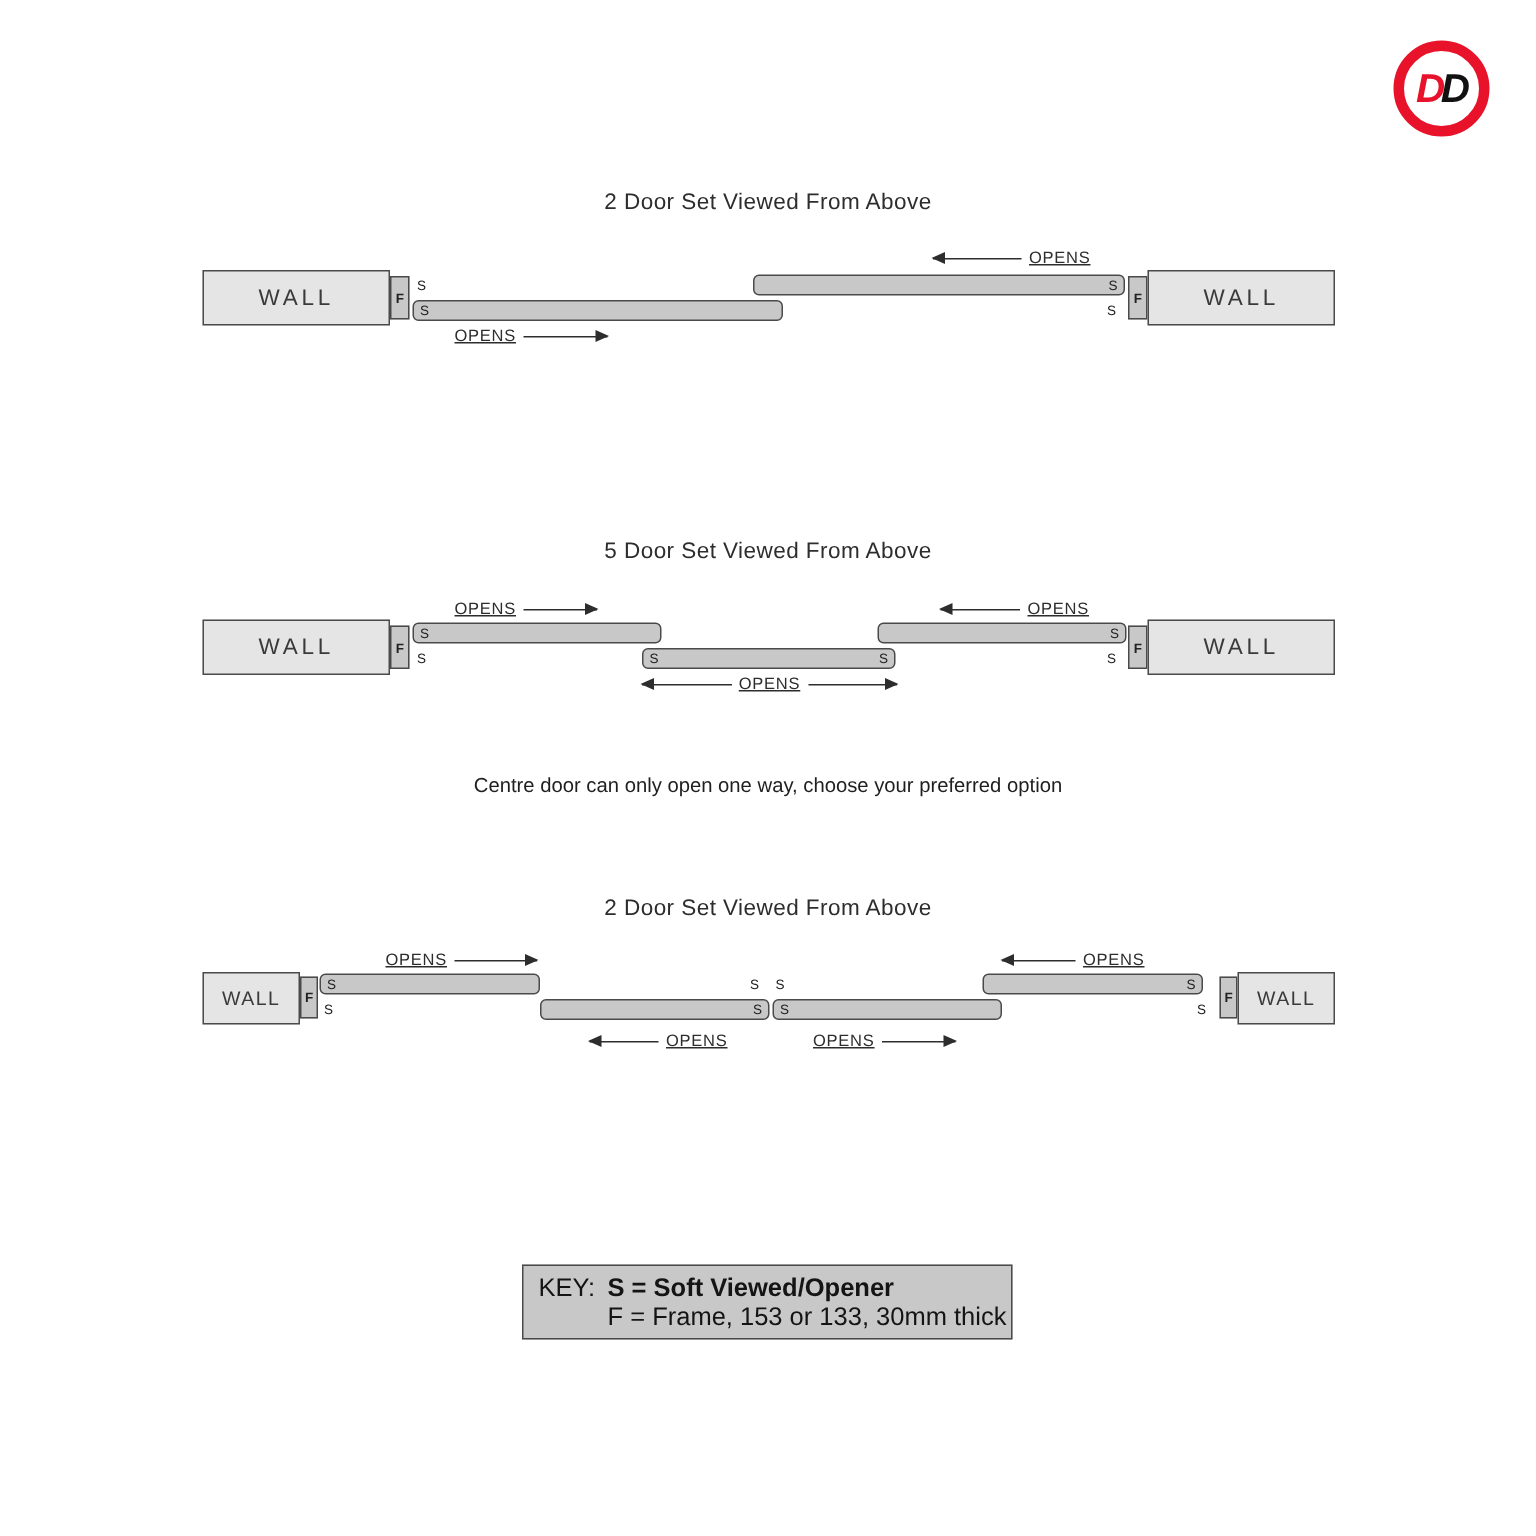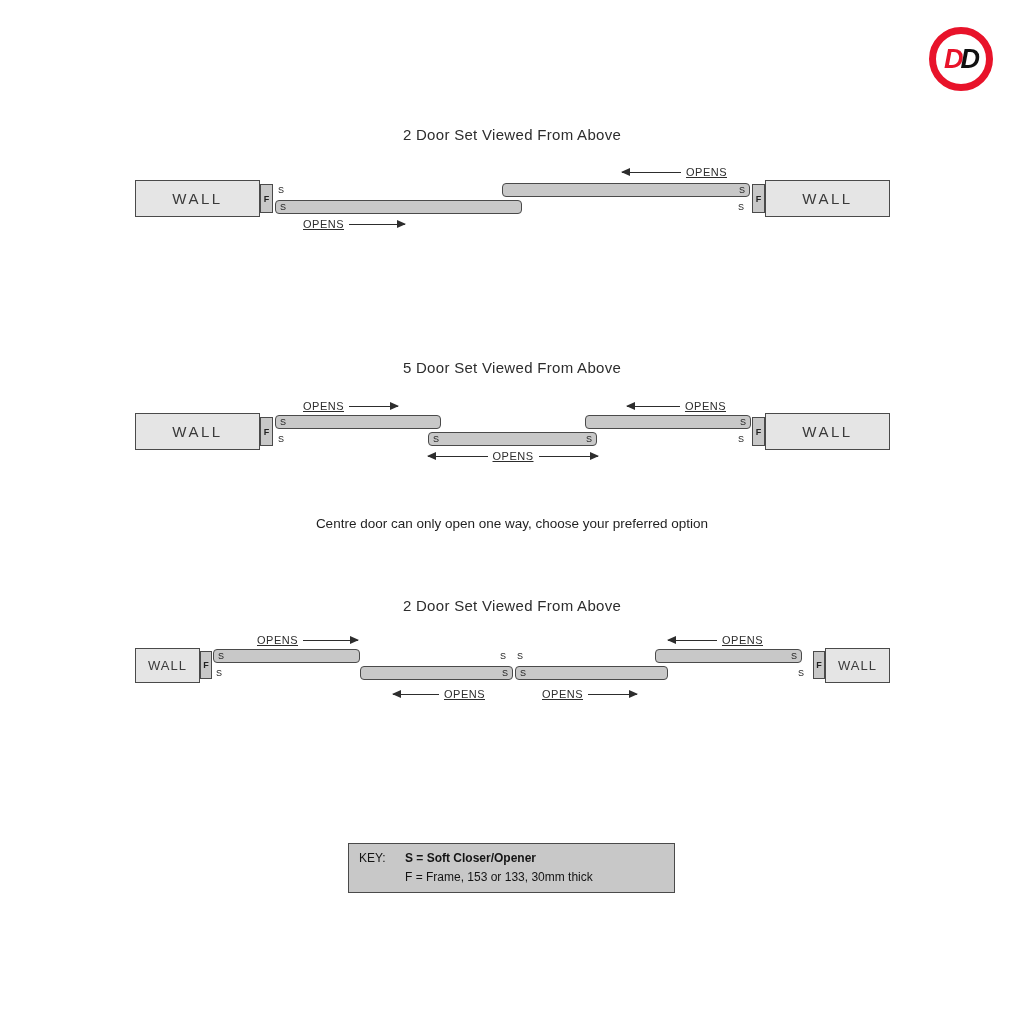--- a/index.html
+++ b/index.html
@@ -53,21 +53,21 @@
     border-right:9px solid #2d2d2d;
   }
   .caption{
     position:absolute;left:0;width:100%;text-align:center;
     font-size:13.5px;color:#1f1f1f;
   }
   .keybox{
     position:absolute;left:348px;top:843px;width:327px;height:50px;
     background:#c8c8c8;border:1px solid #4a4a4a;box-sizing:border-box;
     display:grid;grid-template-columns:46px auto;align-content:center;
-    padding-left:10px;font-size:12px;color:#141414;line-height:19px;
+    padding-left:10px;font-size:17px;color:#141414;line-height:19px;
   }
   .keybox .k-soft{font-weight:600;}
   .logo{
     position:absolute;left:929px;top:27px;width:64px;height:64px;
     border:7px solid #e8132a;border-radius:50%;box-sizing:border-box;
     background:#ffffff;display:flex;align-items:center;justify-content:center;
     font-style:italic;font-weight:800;font-size:27px;letter-spacing:-2px;
   }
   .logo .d1{color:#e8132a;}
   .logo .d2{color:#111111;margin-left:-1px;}
@@ -203,18 +203,18 @@
     <span class="lbl">OPENS</span>
   </div>
 
   <div class="fbox" style="left:813px;top:651px;width:12px;height:28px;">F</div>
   <div class="wall small" style="left:825px;top:648px;width:65px;height:35px;">
     <span>WALL</span>
   </div>
 
   <div class="keybox">
     <span>KEY:</span>
-    <span class="k-soft">S = Soft Closer/Opener</span>
+    <span class="k-soft">S = Soft Viewed/Opener</span>
     <span></span>
     <span>F = Frame, 153 or 133, 30mm thick</span>
   </div>
 
 </div>
 
 </body></html>

